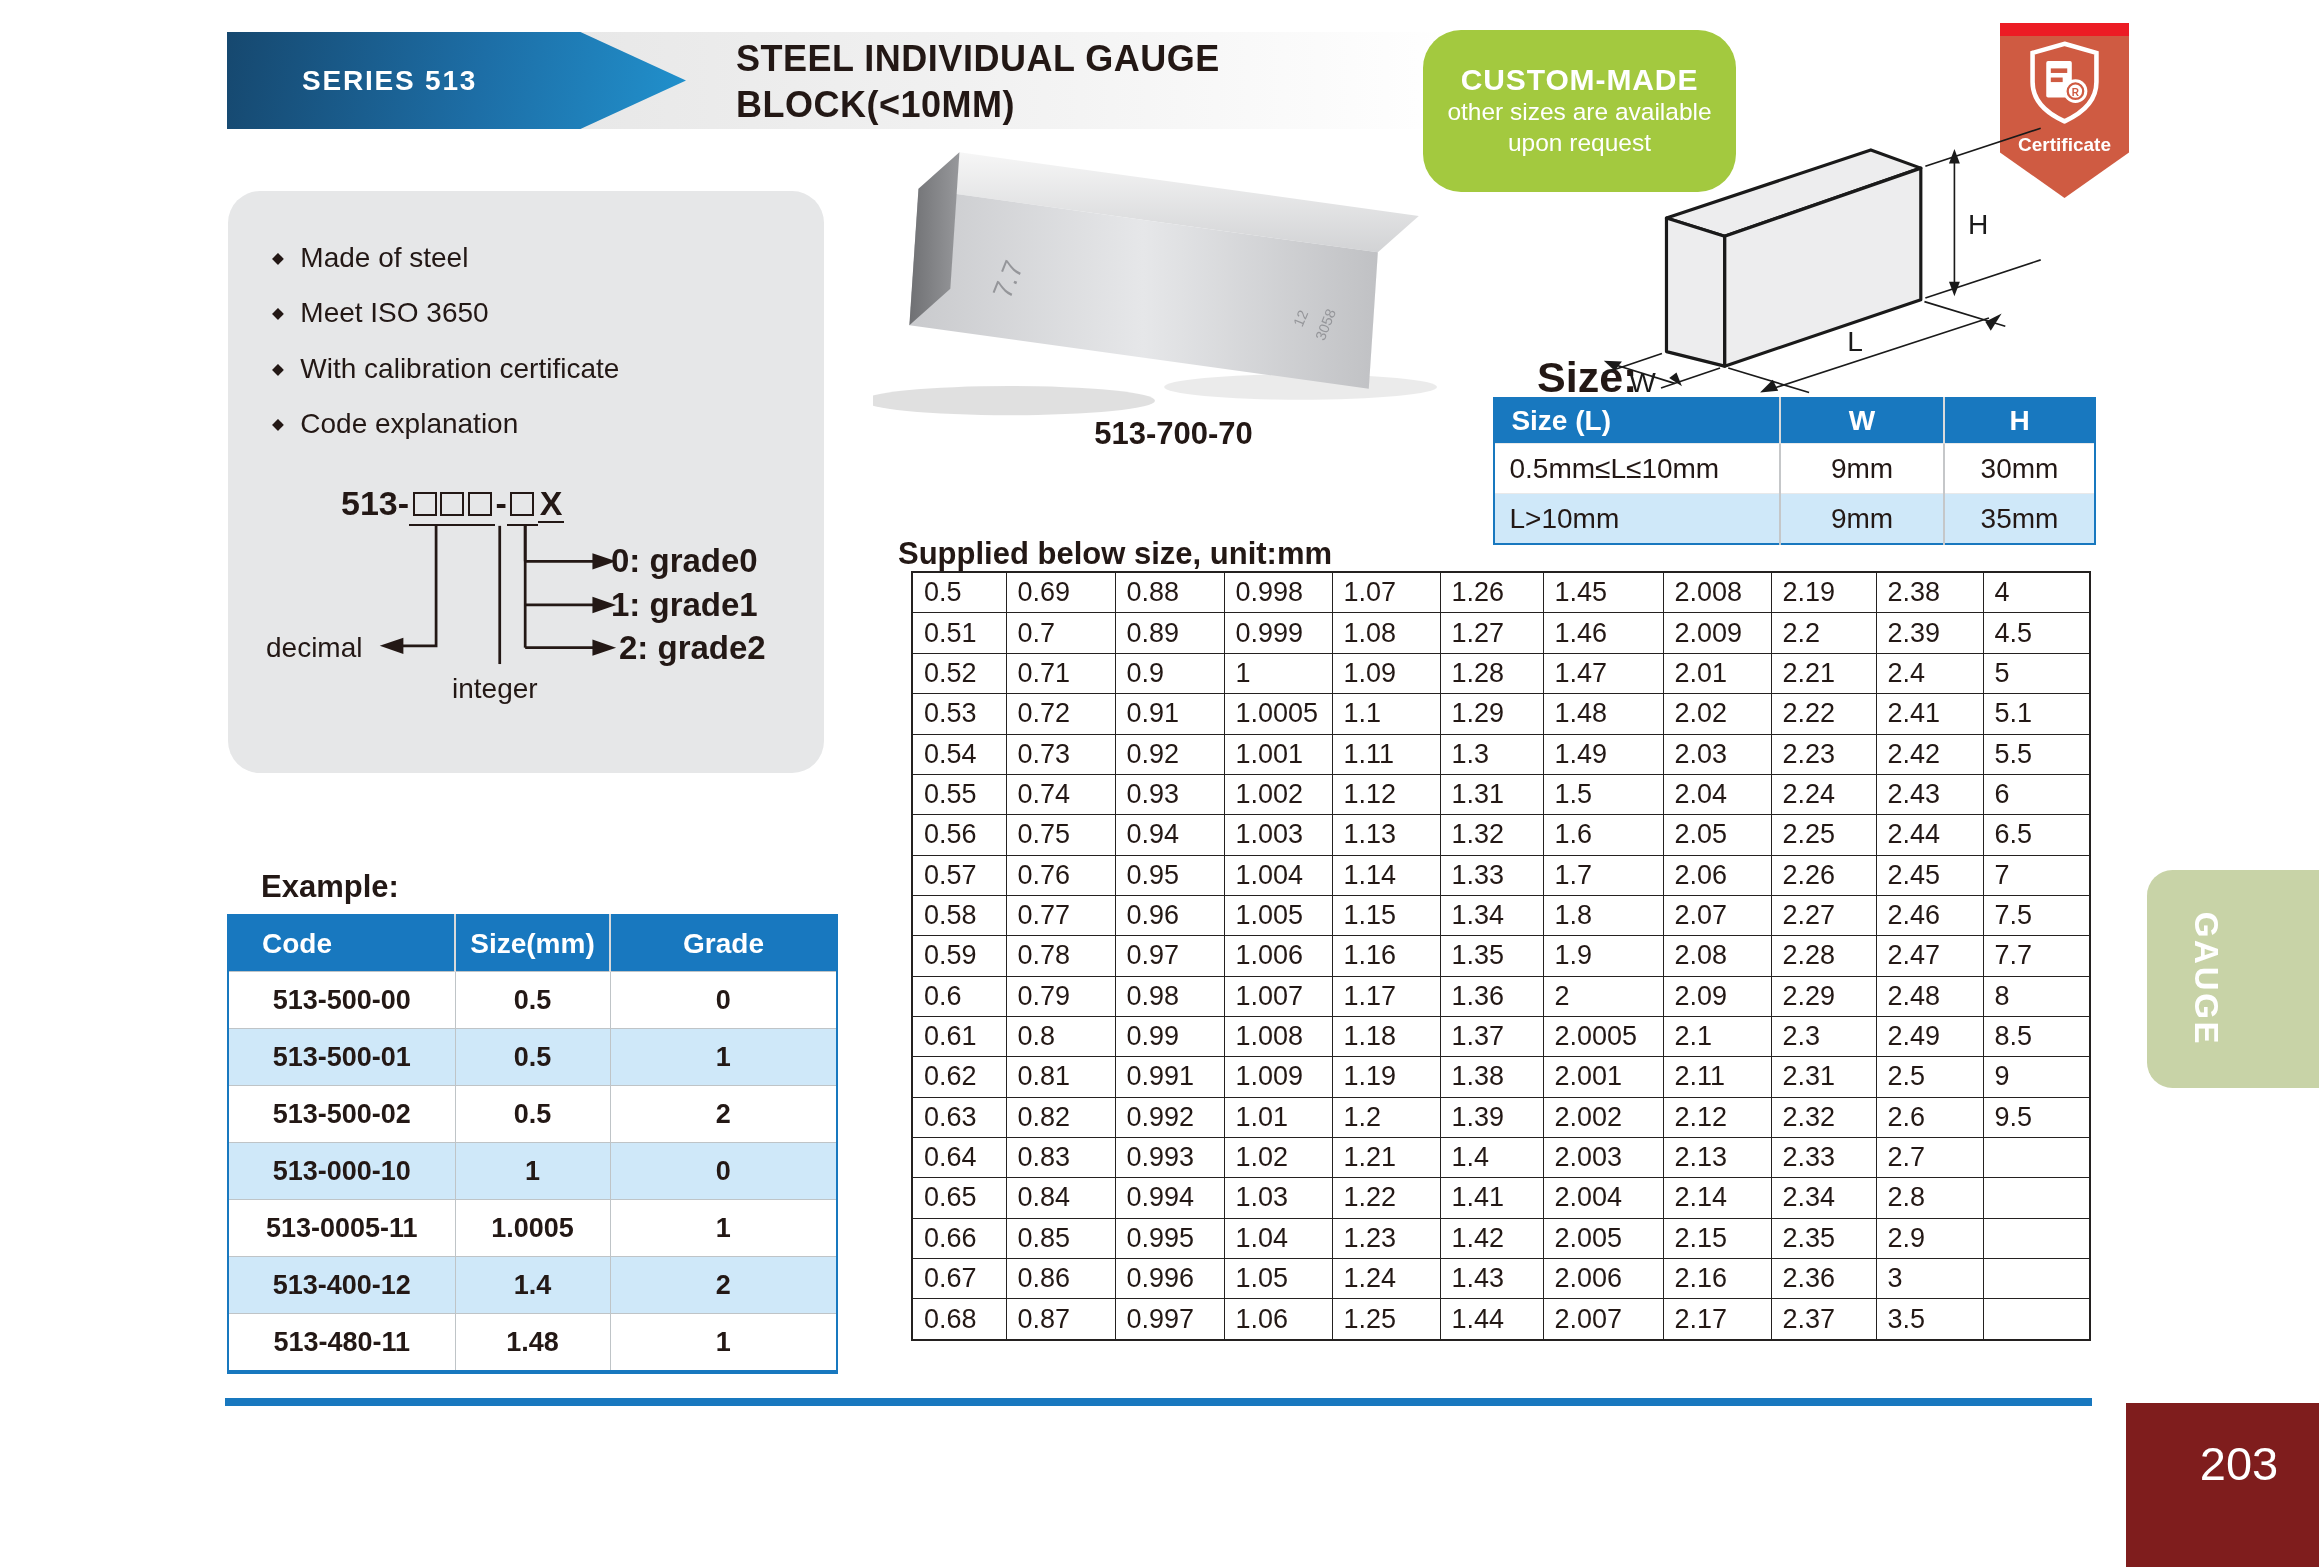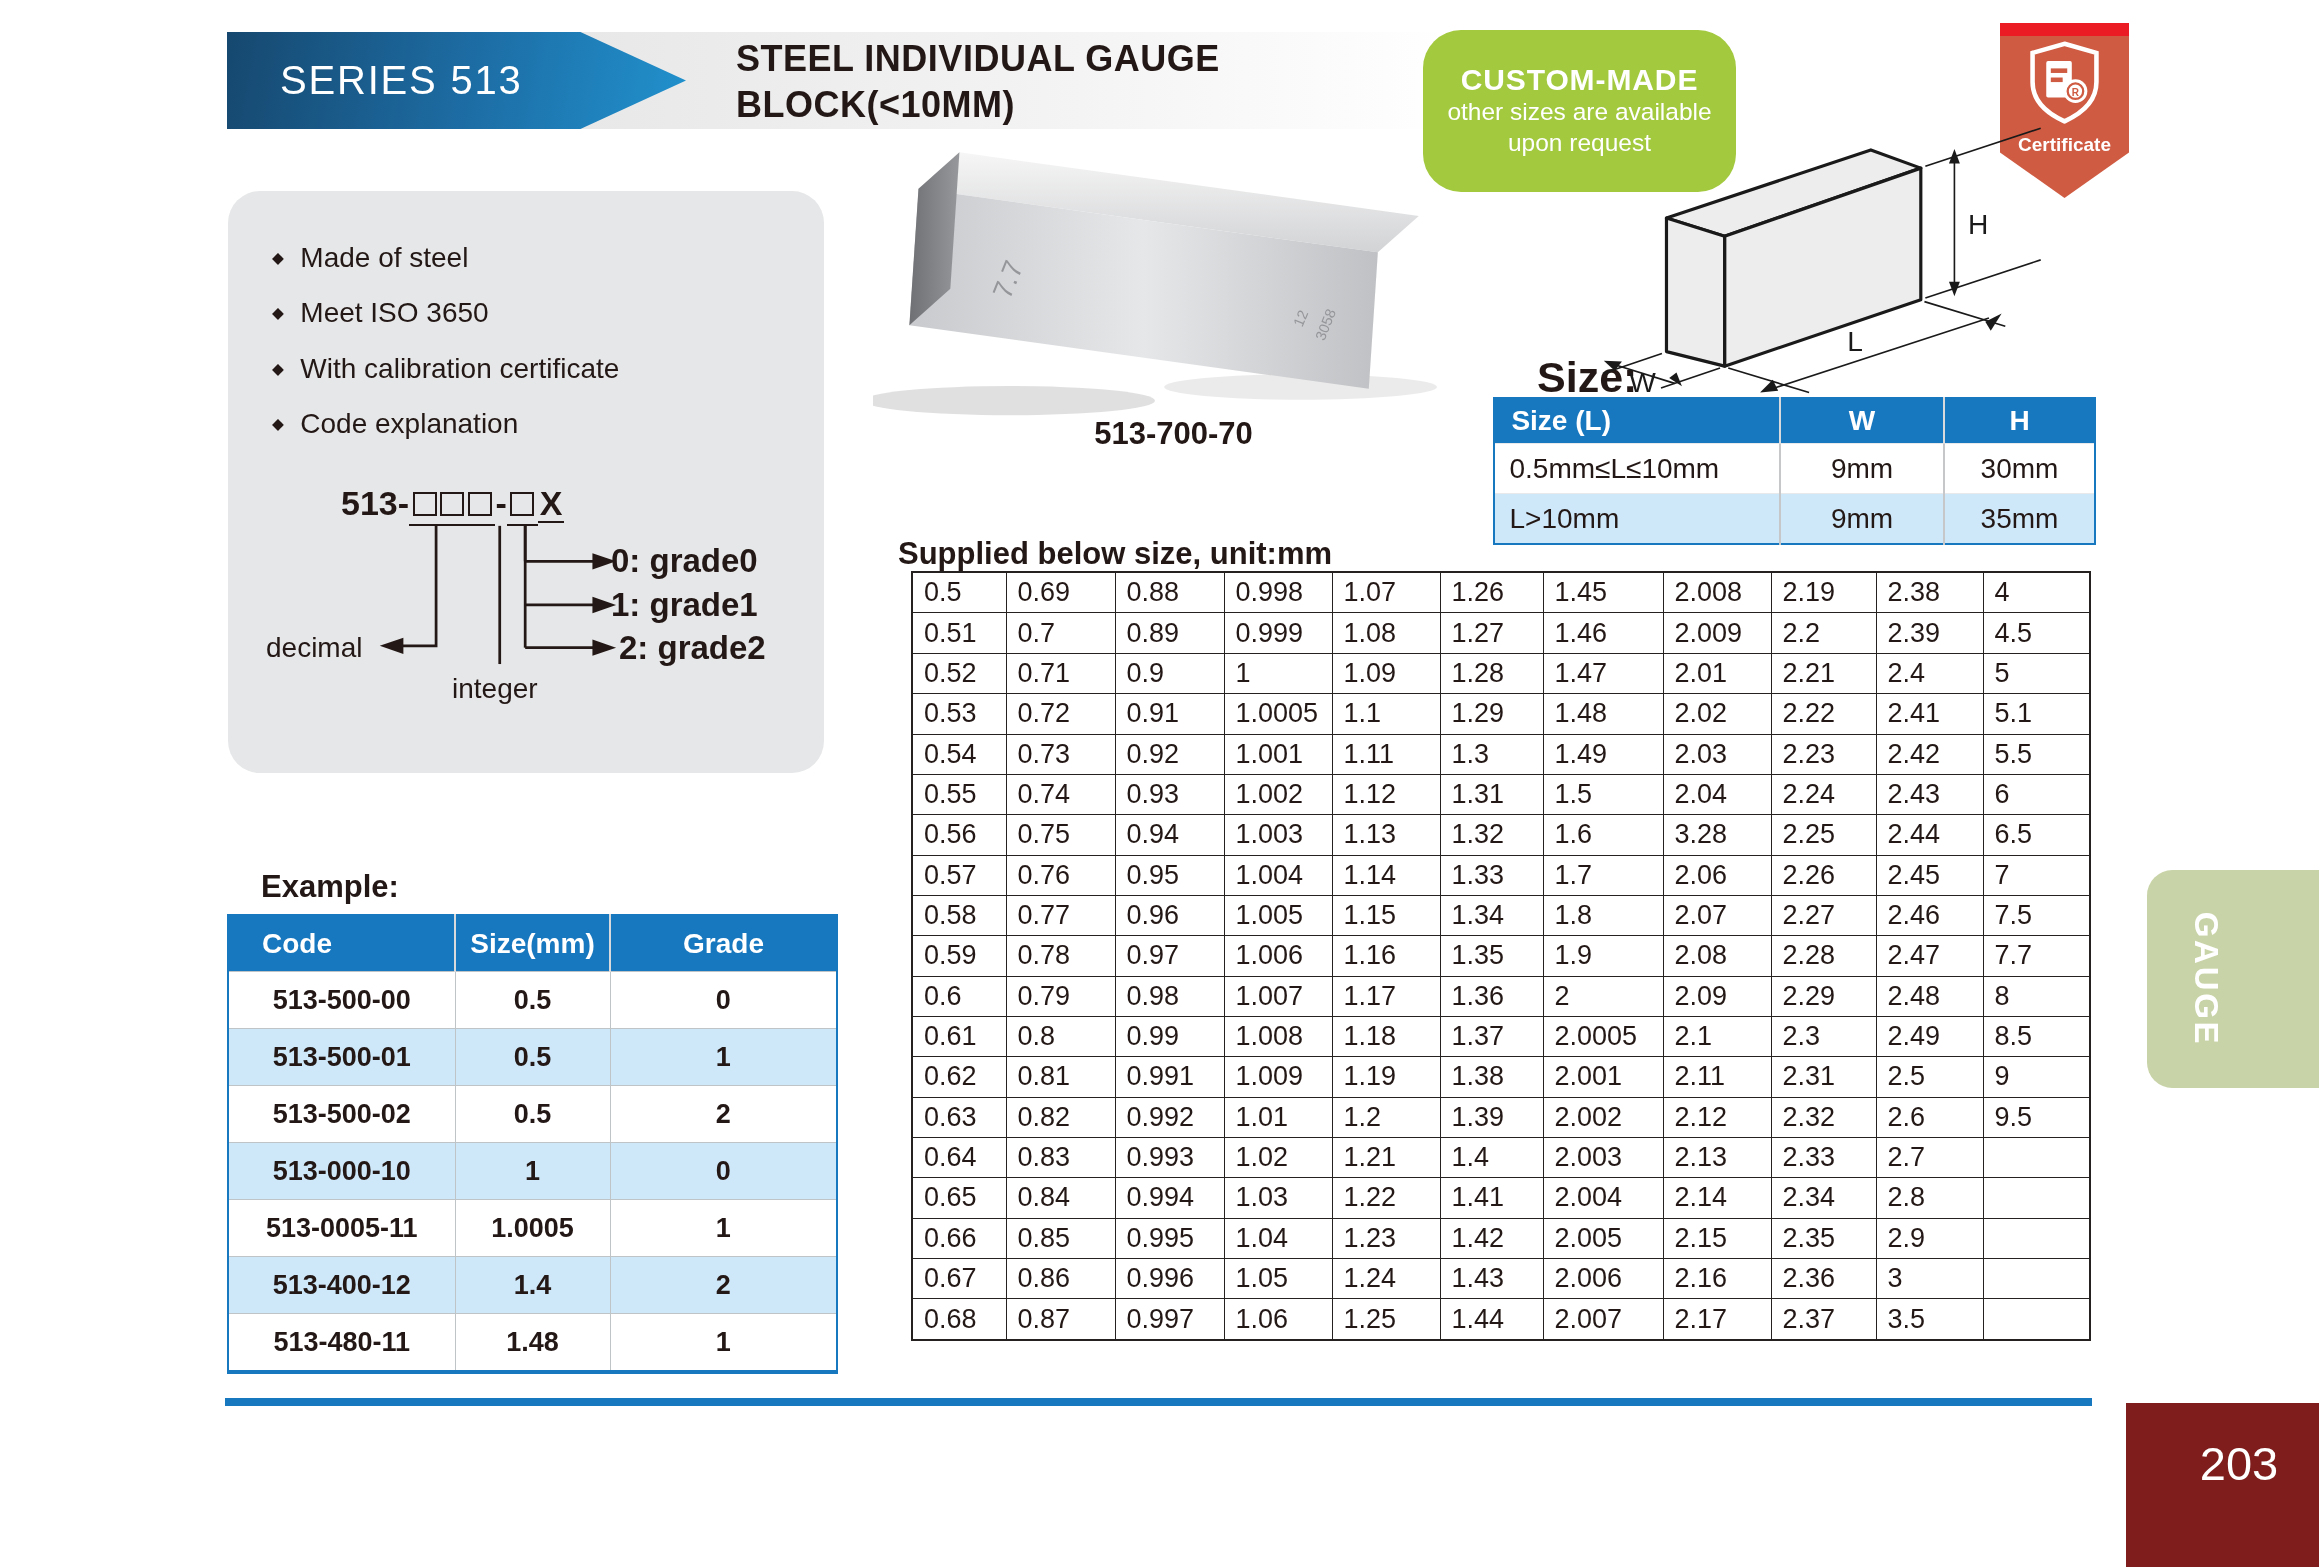--- a/index.html
+++ b/index.html
@@ -6,21 +6,21 @@
   .page{position:relative;width:2319px;height:1567px;background:#ffffff;overflow:hidden;
         font-family:"Liberation Sans", sans-serif;color:#231815;}
 
   
   .title-strip{position:absolute;left:545px;top:32px;width:909px;height:97px;
                background:linear-gradient(90deg,#e7e7e7 0%,#f3f3f3 55%,#ffffff 100%);}
   .banner{position:absolute;left:227px;top:32px;width:459px;height:97px;
           background:linear-gradient(100deg,#16486f 0%,#1d6ea6 55%,#2191cd 100%);
           clip-path:polygon(0 0,77% 0,100% 50%,77% 100%,0 100%);
           display:flex;align-items:center;}
-  .banner span{color:#fff;font-weight:normal;font-size:40px;letter-spacing:1.8px;padding-left:53px;}
+  .banner span{color:#fff;font-weight:bold;font-size:28px;letter-spacing:1.8px;padding-left:75px;}
   .page-title{position:absolute;left:736px;top:36px;font-size:36px;font-weight:bold;
               line-height:46px;letter-spacing:0.5px;color:#231815;}
 
   
   .badge{position:absolute;left:1423px;top:30px;width:313px;height:162px;border-radius:38px;
          background:#a3c93f;color:#fff;text-align:center;padding-top:33px;box-sizing:border-box;}
   .badge .bh{font-size:30px;font-weight:bold;line-height:33px;letter-spacing:0.9px;}
   .badge .bl{font-size:24.5px;line-height:31px;}
   .badge .bl:first-of-type{margin-top:22px;}
 
@@ -359,21 +359,21 @@
           <td>6</td>
         </tr>
         <tr>
           <td>0.56</td>
           <td>0.75</td>
           <td>0.94</td>
           <td>1.003</td>
           <td>1.13</td>
           <td>1.32</td>
           <td>1.6</td>
-          <td>3.28</td>
+          <td>2.05</td>
           <td>2.25</td>
           <td>2.44</td>
           <td>6.5</td>
         </tr>
         <tr>
           <td>0.57</td>
           <td>0.76</td>
           <td>0.95</td>
           <td>1.004</td>
           <td>1.14</td>

